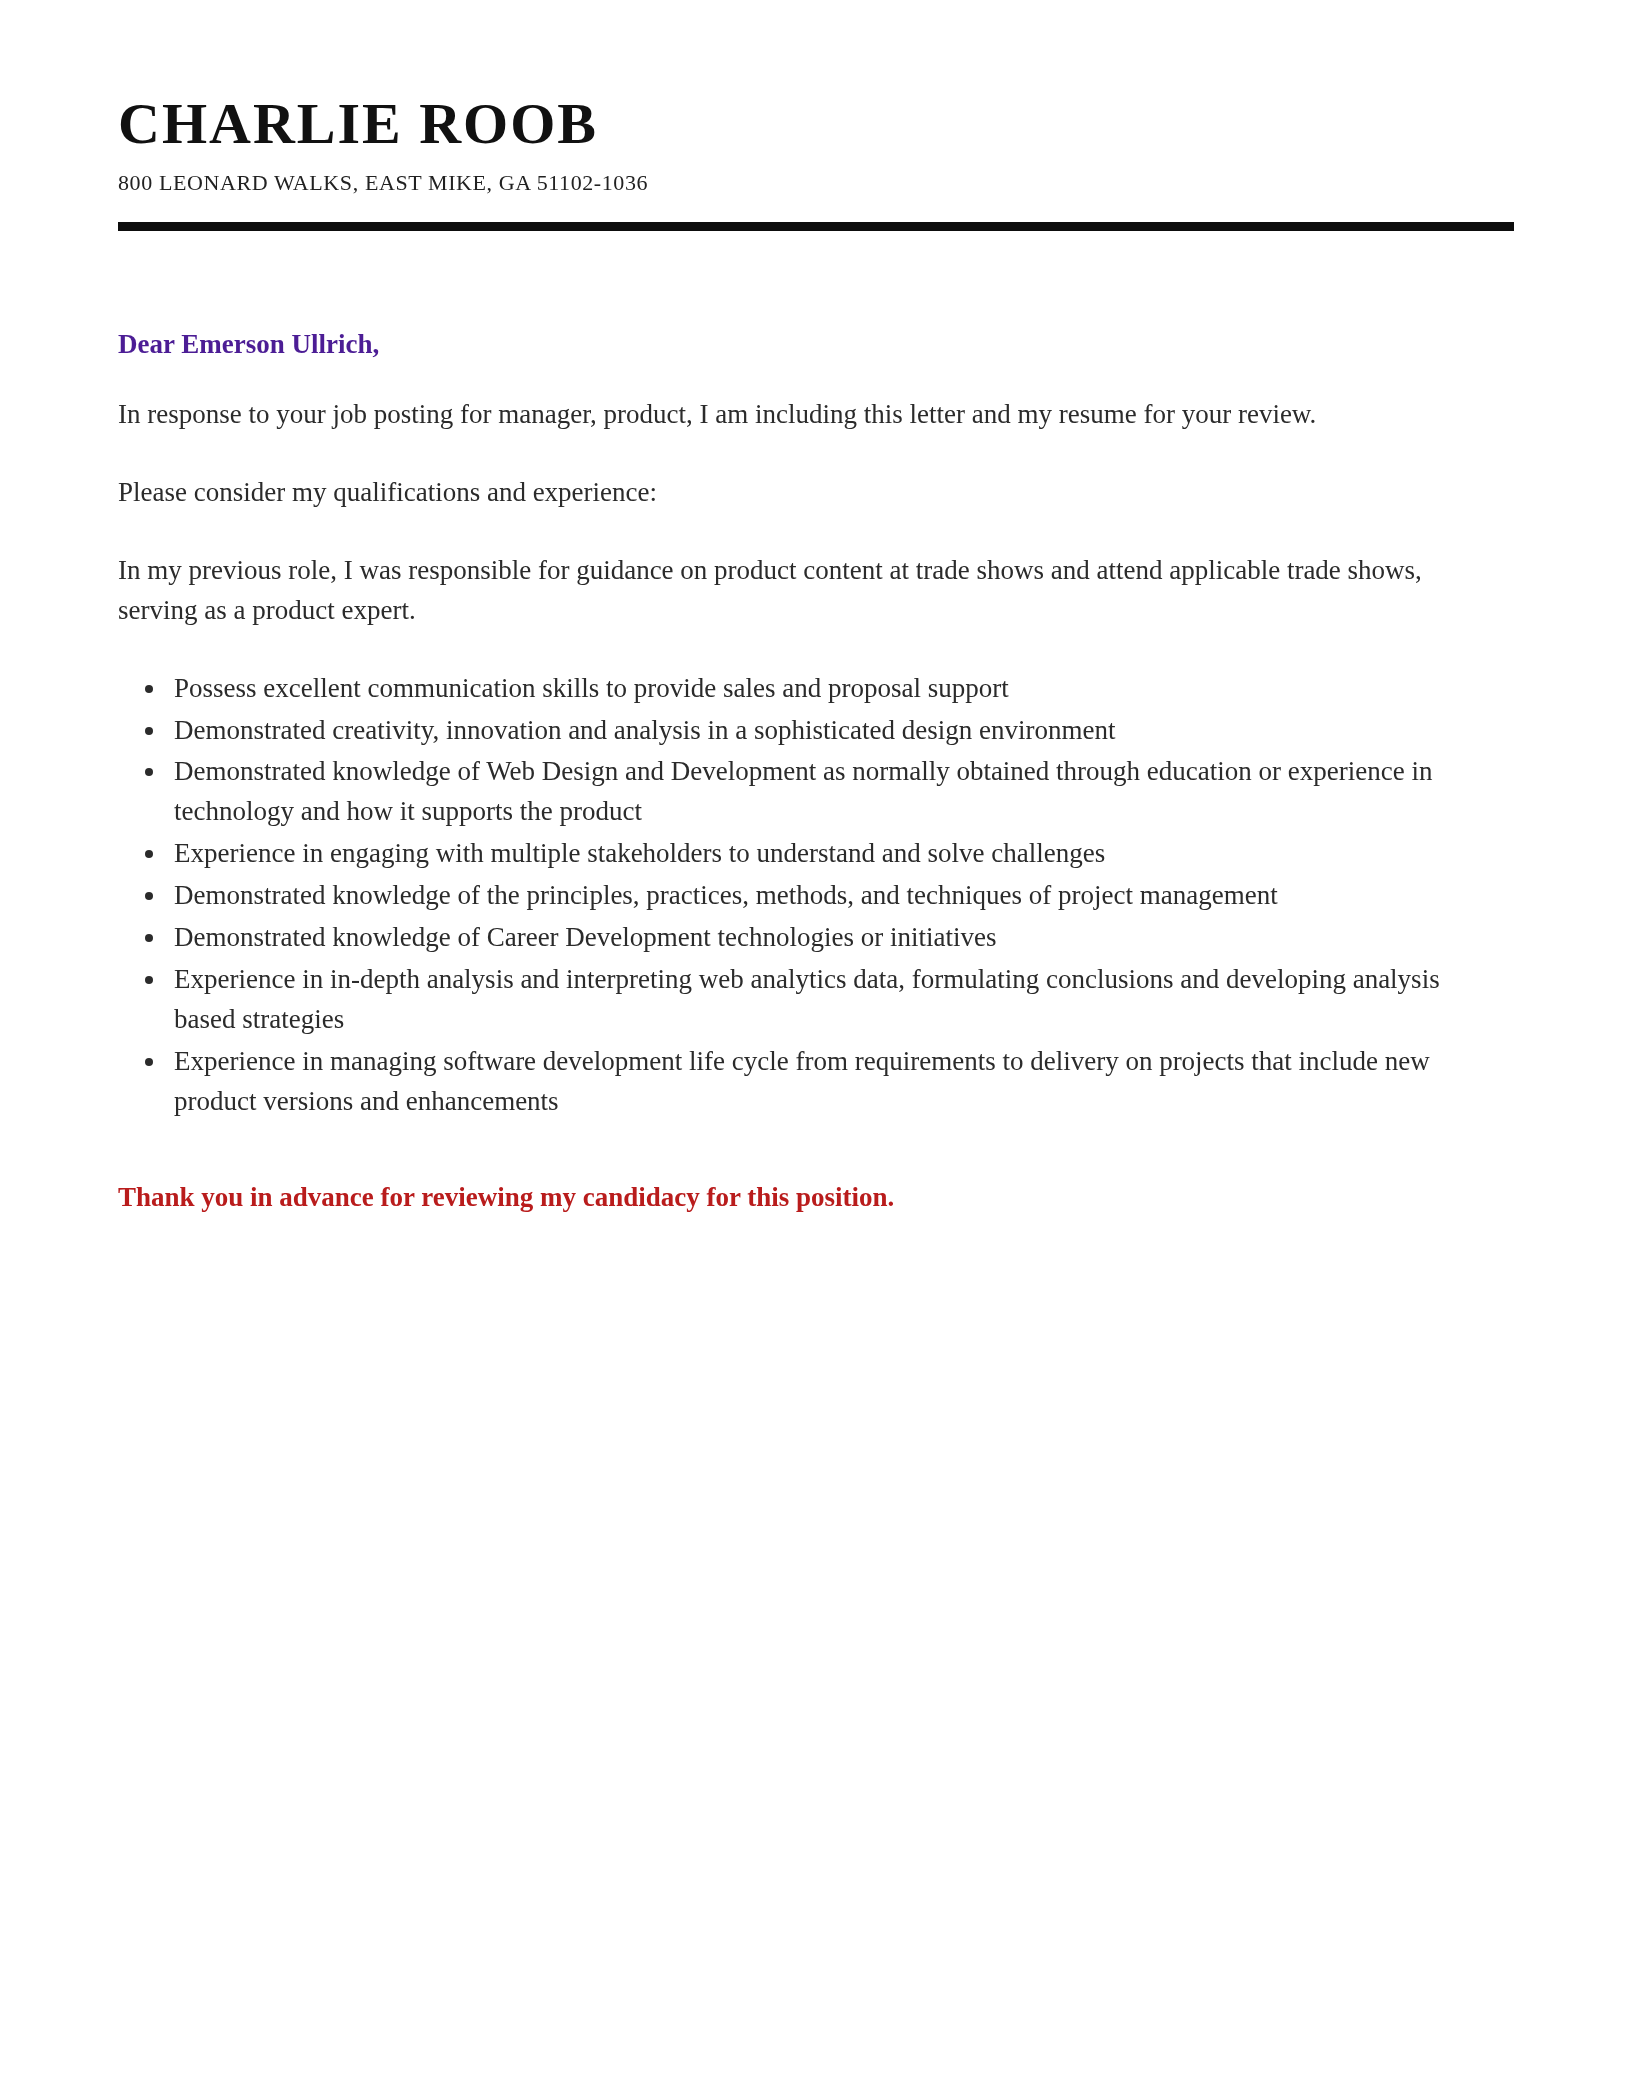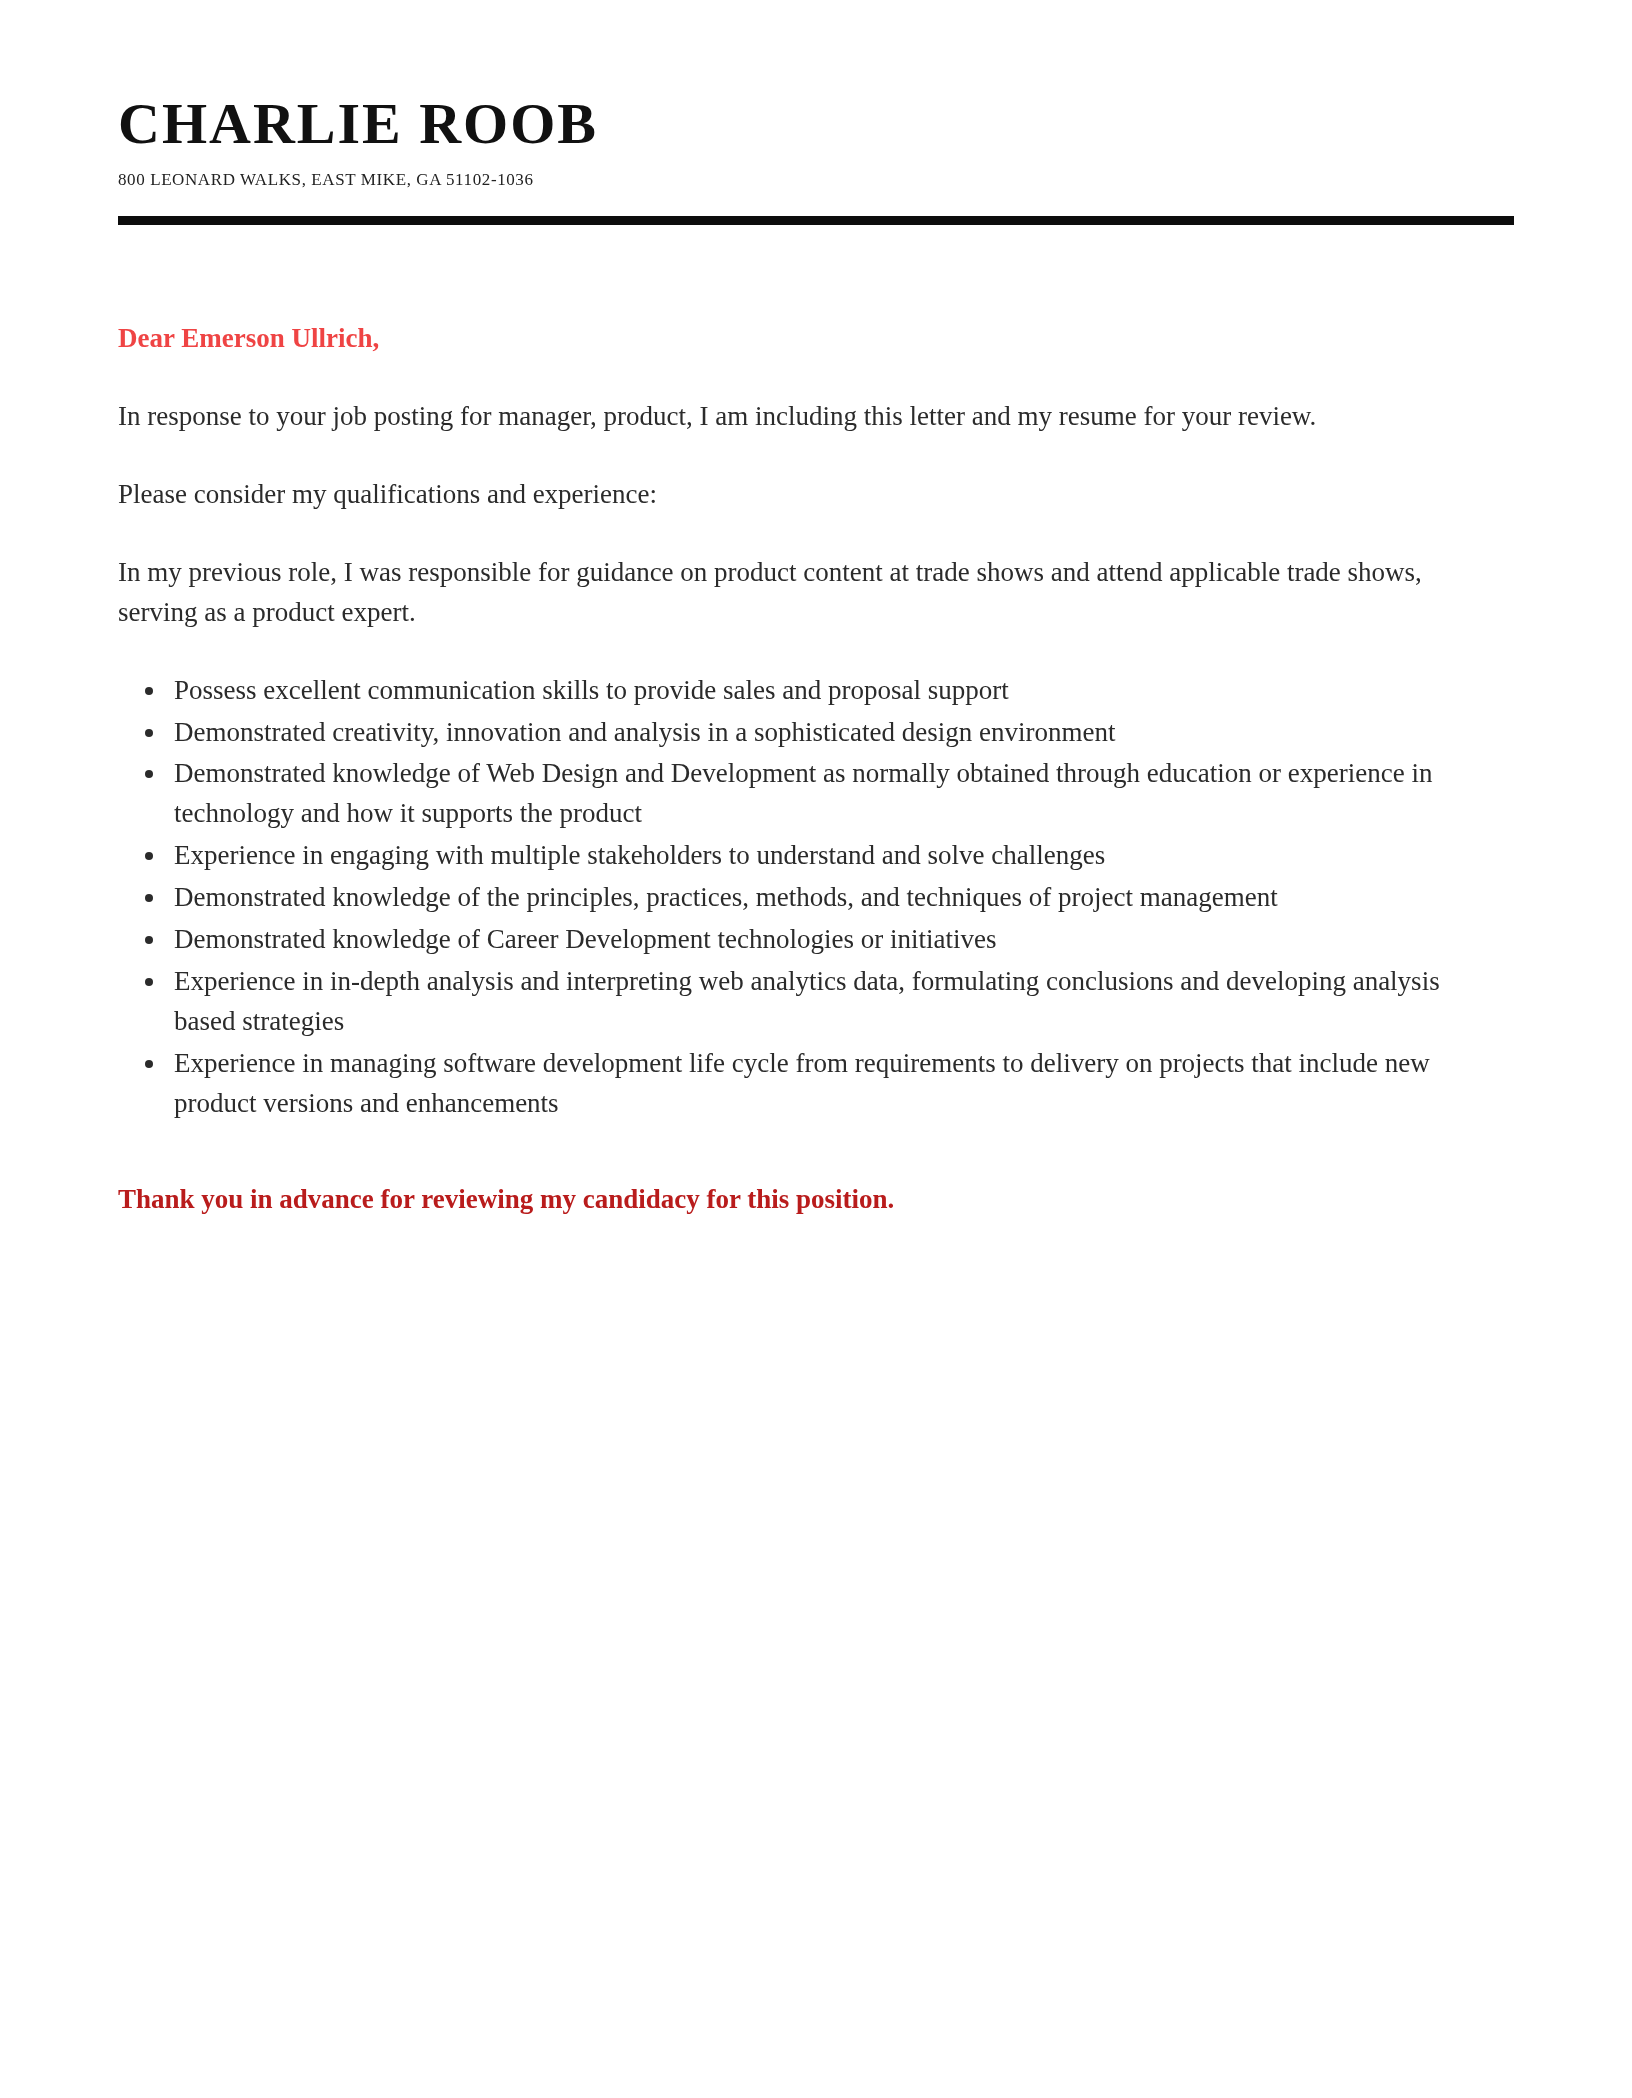--- a/index.html
+++ b/index.html
@@ -25,40 +25,40 @@
   }
   .letter-name {
     font-size: 58px;
     font-weight: 700;
     letter-spacing: 2px;
     color: #111111;
     line-height: 1.1;
   }
   .letter-address {
     margin-top: 14px;
-    font-size: 17px;
+    font-size: 22px;
     letter-spacing: 0.6px;
     color: #222222;
   }
   .header-rule {
     margin-top: 26px;
     height: 9px;
     background: #0d0d0d;
     width: 100%;
   }
   .letter-body {
     margin-top: 94px;
     font-size: 27px;
     line-height: 1.48;
     color: #2b2b2b;
   }
   .salutation {
     font-weight: 700;
-    color: #ef4444;
-    margin-bottom: 38px;
+    color: #4c1d95;
+    margin-bottom: 30px;
   }
   .para {
     margin-bottom: 38px;
     max-width: 1370px;
   }
   ul.qualifications {
     margin: 0 0 0 28px;
     padding-left: 22px;
     max-width: 1360px;
   }

